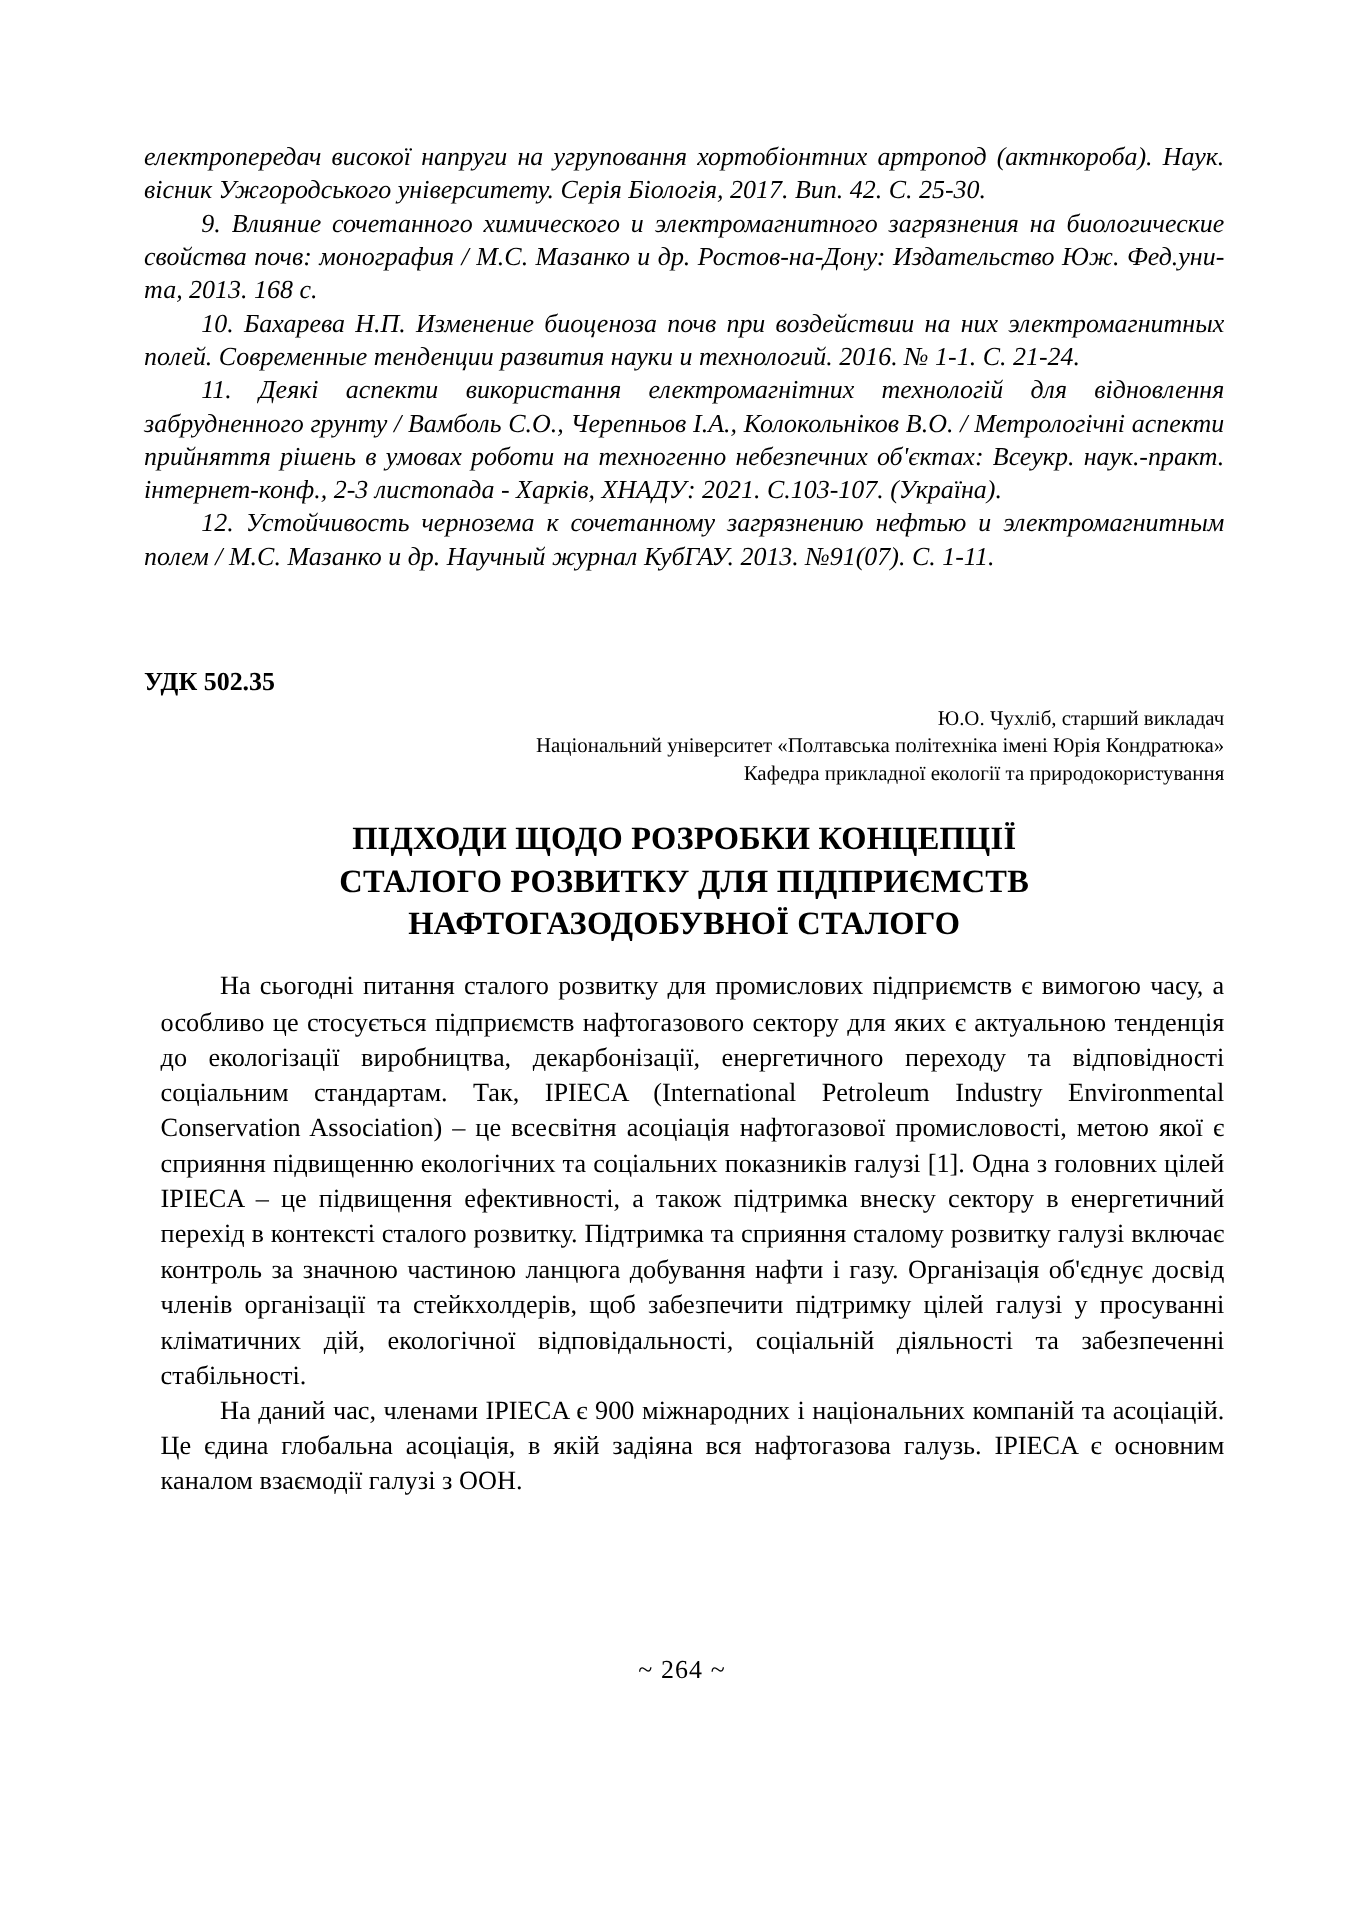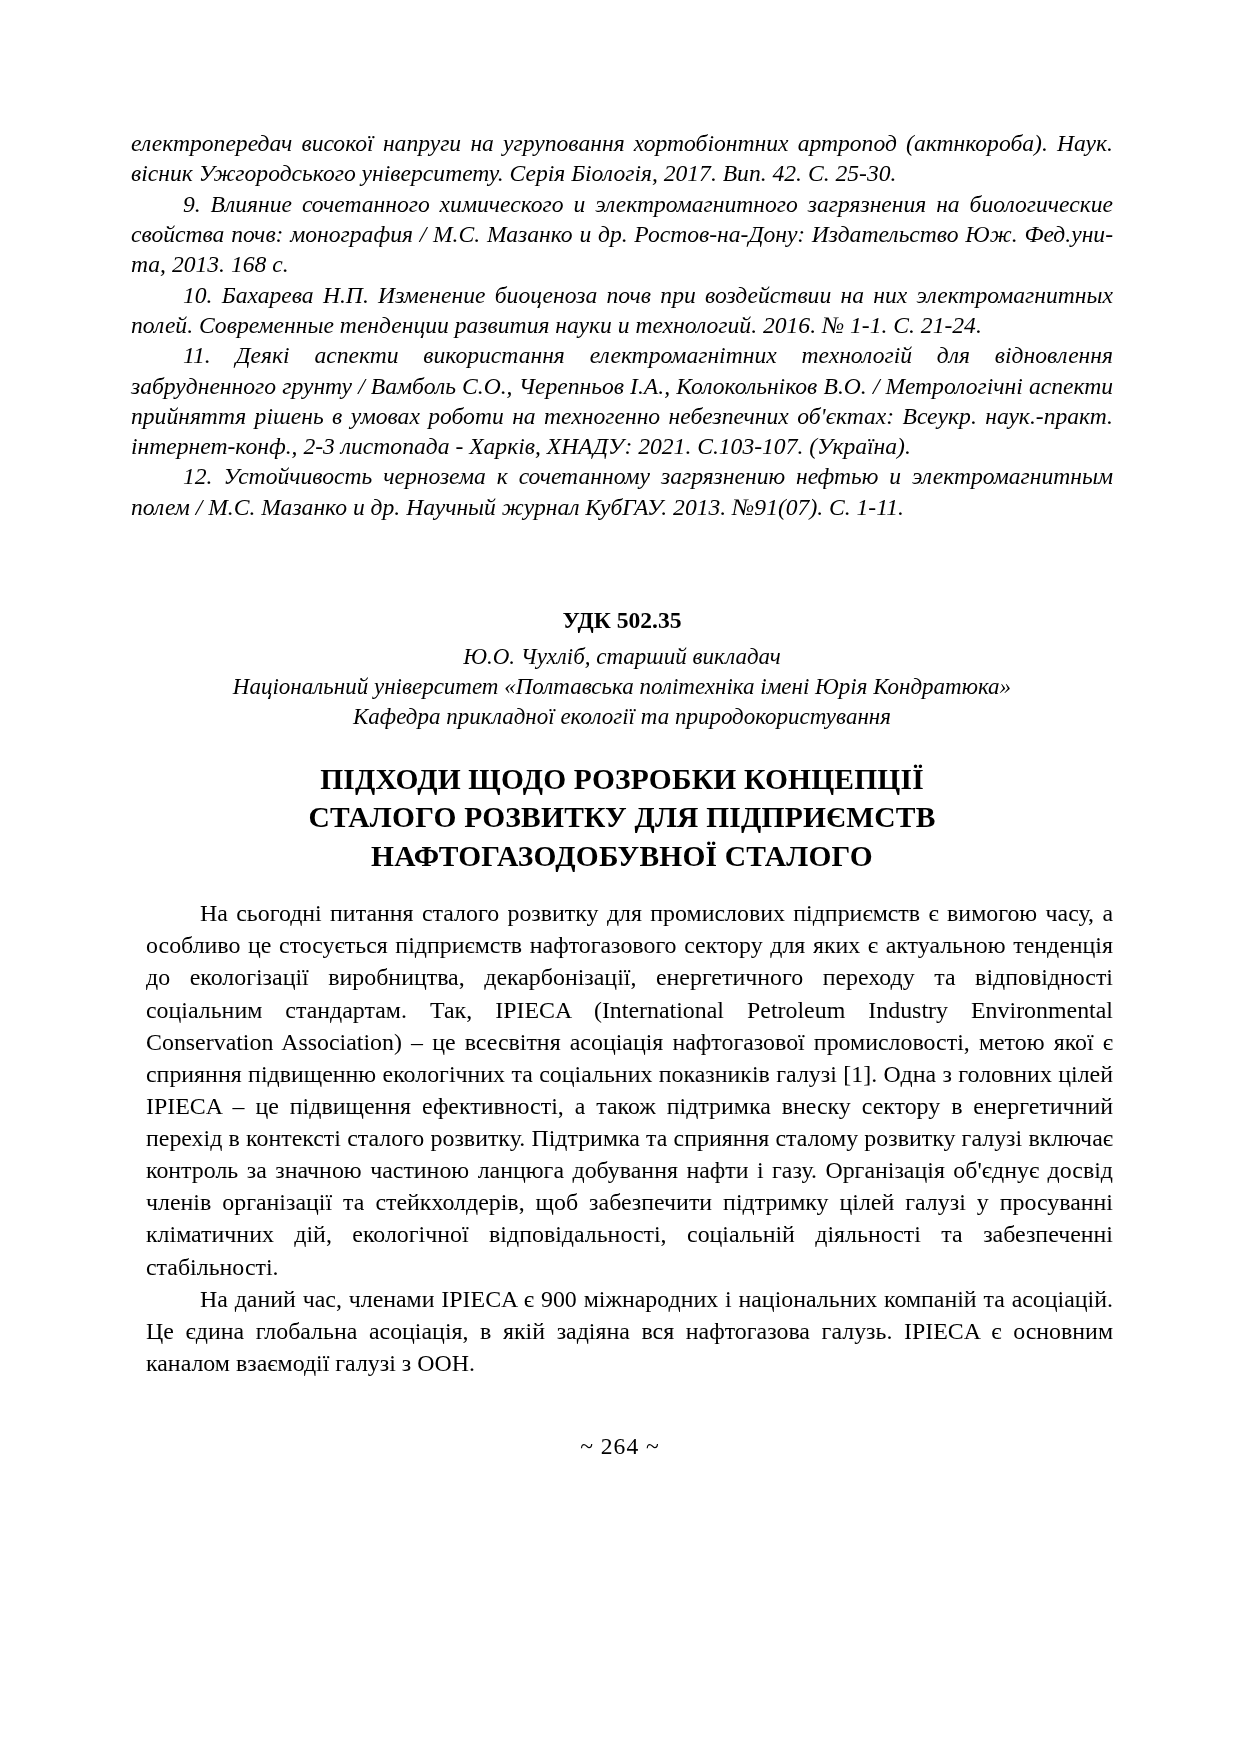--- a/index.html
+++ b/index.html
@@ -47,29 +47,28 @@
   }
 
   
   .udk-block {
     margin-top: 84px;
   }
   .udk {
     font-weight: bold;
     font-size: 23.6px;
     line-height: 1.2;
-    text-align: center;
+    text-align: left;
   }
 
   
   .author-block {
     margin-top: 8px;
-    text-align: center;
-    font-style: italic;
-    font-size: 23px;
+    text-align: right;
+    font-size: 19px;
     line-height: 1.30;
   }
   .author-line { margin: 0; white-space: nowrap; }
 
   
   .doc-title {
     margin-top: 28px;
     text-align: center;
     font-weight: bold;
     font-size: 29.5px;
@@ -89,21 +88,21 @@
   }
   .body-text p {
     margin: 0;
     text-indent: 54px;
   }
 
   
   .footer {
     position: absolute;
     left: 0;
-    top: 1433px;
+    top: 1505px;
     width: 1240px;
     text-align: center;
     font-size: 23.6px;
     letter-spacing: 1px;
   }
 </style>
 </head>
 <body>
 
 <div class="page">

